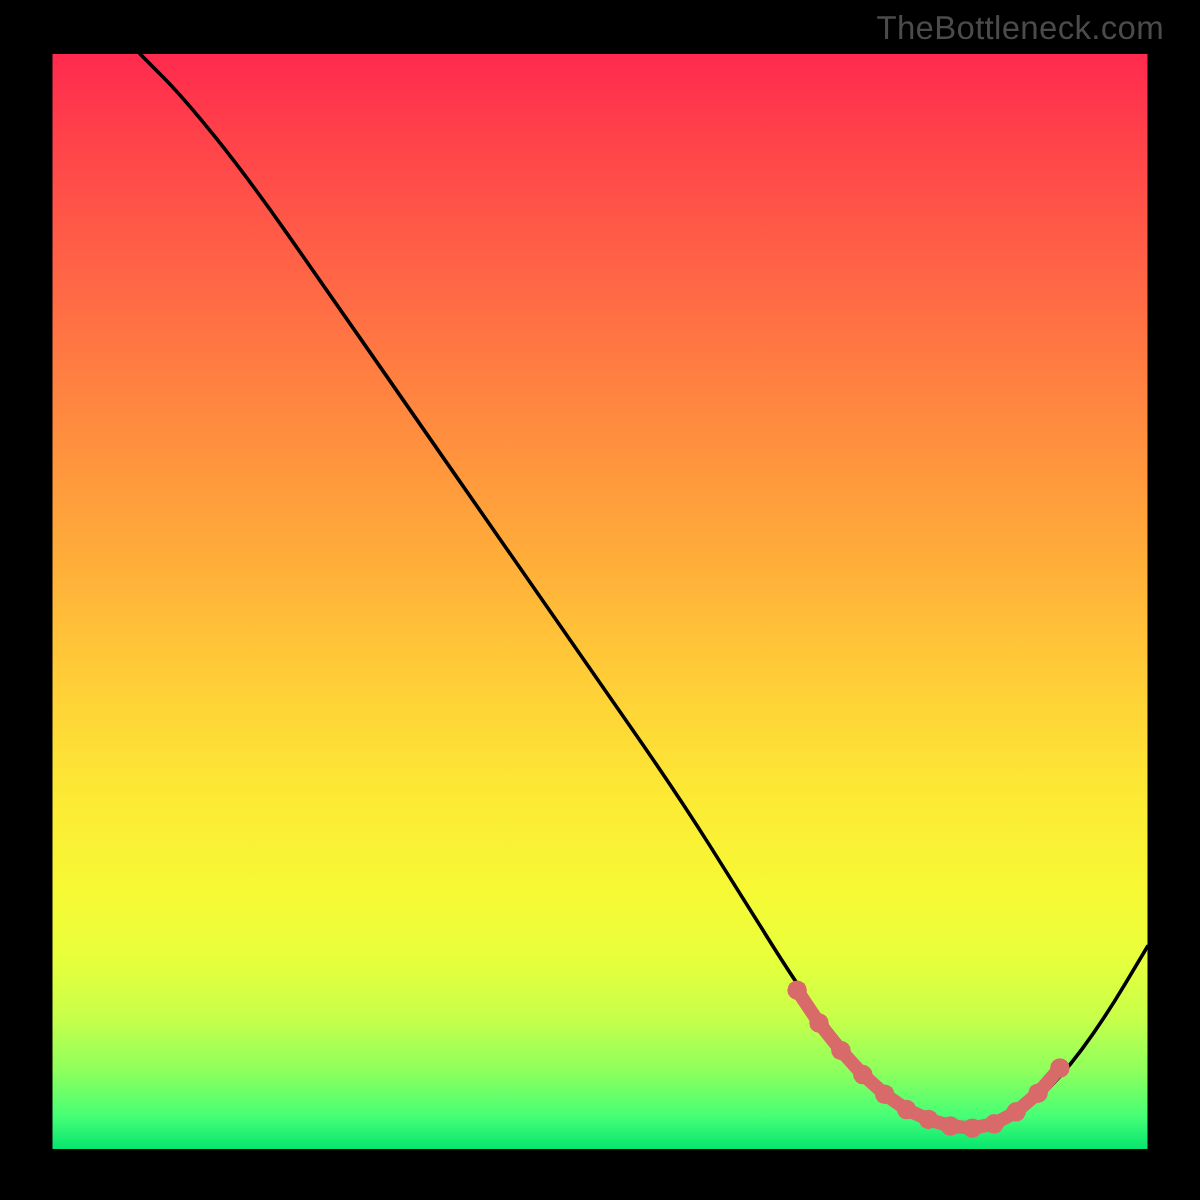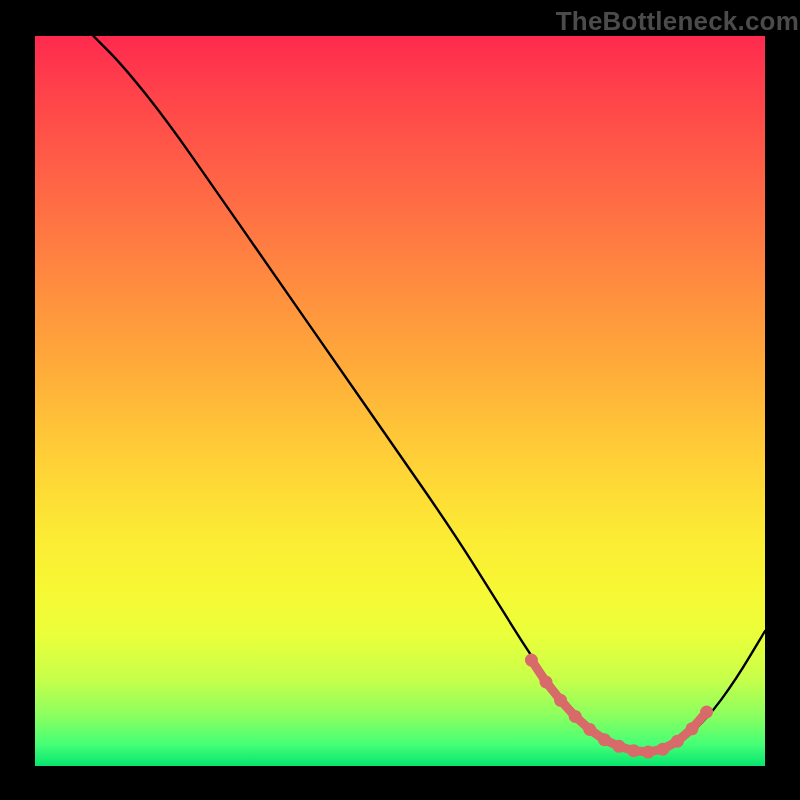--- a/index.html
+++ b/index.html
@@ -13,23 +13,23 @@
   }
   .outer {
     position: relative;
     width: 800px;
     height: 800px;
     background: #000;
   }
   .watermark {
     position: absolute;
     top: 6px;
-    right: 1px;
-    font-size: 26px;
-    font-weight: 700;
+    right: 24px;
+    font-size: 22px;
+    font-weight: 400;
     color: #4b4b4b;
     letter-spacing: 0.2px;
   }
   .plot {
     position: absolute;
     left: 35px;
     top: 36px;
     width: 730px;
     height: 730px;
     background: linear-gradient(to bottom,

